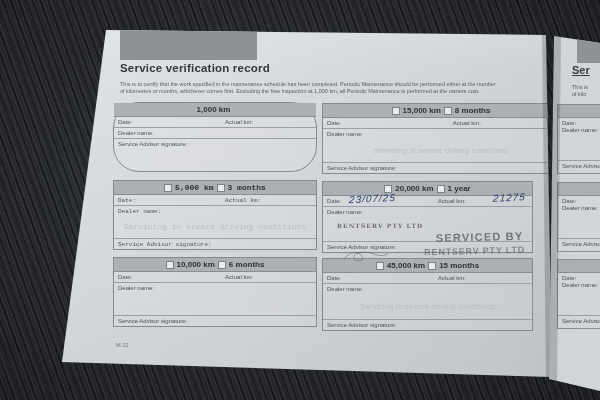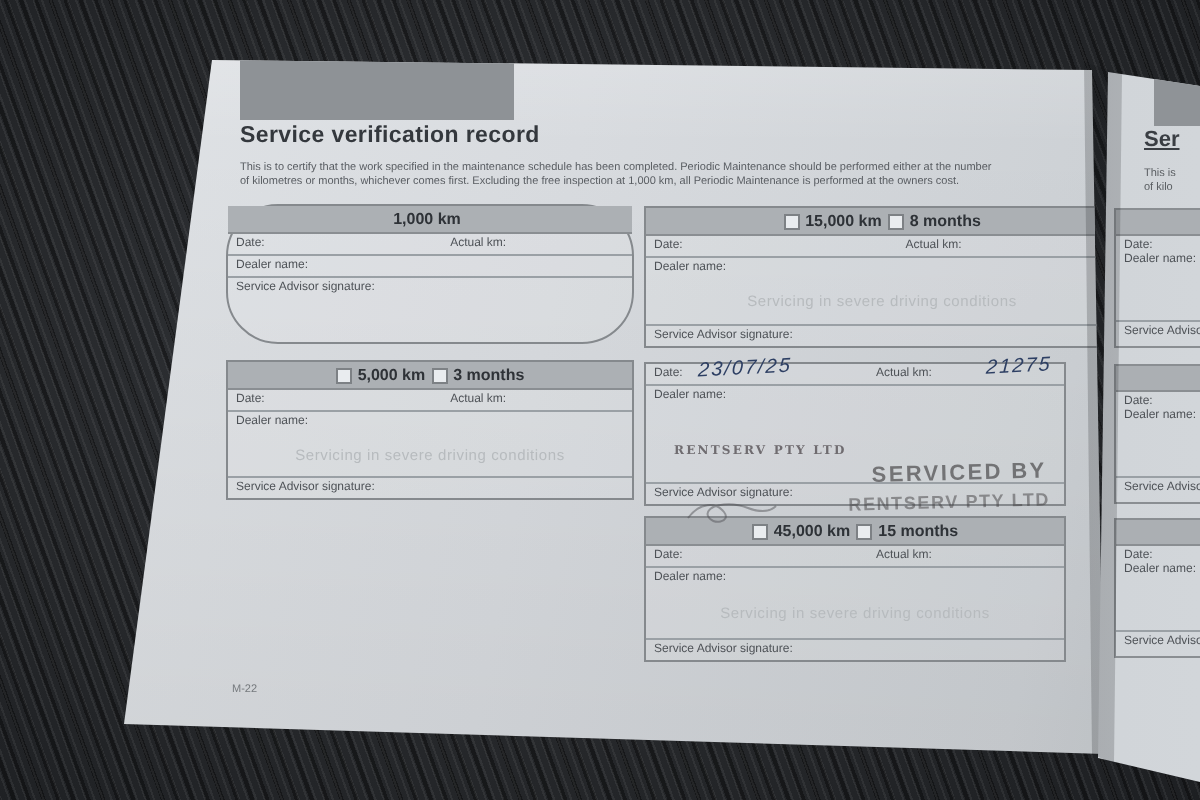--- a/index.html
+++ b/index.html
@@ -143,49 +143,70 @@
     </div>
     <div class="date-row">
       <span>Date:</span>
       <span class="actual-lbl">Actual km:</span>
     </div>
     <div class="dealer-row">Dealer name:</div>
     <div class="wm">Servicing in severe driving conditions</div>
     <div class="sig-row">Service Advisor signature:</div>
   </div>
 
-  <div class="box" style="left:113px;top:180px;width:204px;height:70px;">
+  <div class="box" style="left:113px;top:180px;width:204px;height:70px;font-family:Liberation Mono, monospace;">
     <div class="box-header">
       <span class="cb"></span>
       <span>5,000 km</span>
       <span class="cb"></span>
       <span>3 months</span>
     </div>
     <div class="date-row">
       <span>Date:</span>
       <span class="actual-lbl">Actual km:</span>
     </div>
     <div class="dealer-row">Dealer name:</div>
     <div class="wm">Servicing in severe driving conditions</div>
     <div class="sig-row">Service Advisor signature:</div>
   </div>
 
   <div class="box" style="left:322px;top:181px;width:211px;height:72px;">
+    <div class="box-header">
+      <span class="cb"></span>
+      <span>20,000 km</span>
+      <span class="cb"></span>
+      <span>1 year</span>
+    </div>
     <div class="date-row">
       <span>Date:</span>
       <span class="hand hand-date">23/07/25</span>
       <span class="actual-lbl">Actual km:</span>
       <span class="hand hand-km">21275</span>
     </div>
     <div class="dealer-row">Dealer name:</div>
     <div class="wm"></div>
     <div class="stamp-center">RENTSERV PTY LTD</div>
     <div class="sig-row">Service Advisor signature:</div>
   </div>
 
+  <div class="box" style="left:113px;top:257px;width:204px;height:70px;">
+    <div class="box-header">
+      <span class="cb"></span>
+      <span>10,000 km</span>
+      <span class="cb"></span>
+      <span>6 months</span>
+    </div>
+    <div class="date-row">
+      <span>Date:</span>
+      <span class="actual-lbl">Actual km:</span>
+    </div>
+    <div class="dealer-row">Dealer name:</div>
+    <div class="wm"></div>
+    <div class="sig-row">Service Advisor signature:</div>
+  </div>
 
   <div class="box" style="left:322px;top:258px;width:211px;height:73px;">
     <div class="box-header">
       <span class="cb"></span>
       <span>45,000 km</span>
       <span class="cb"></span>
       <span>15 months</span>
     </div>
     <div class="date-row">
       <span>Date:</span>

